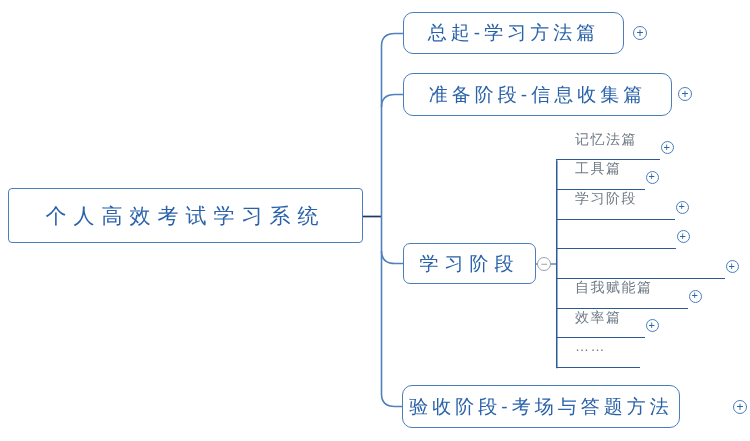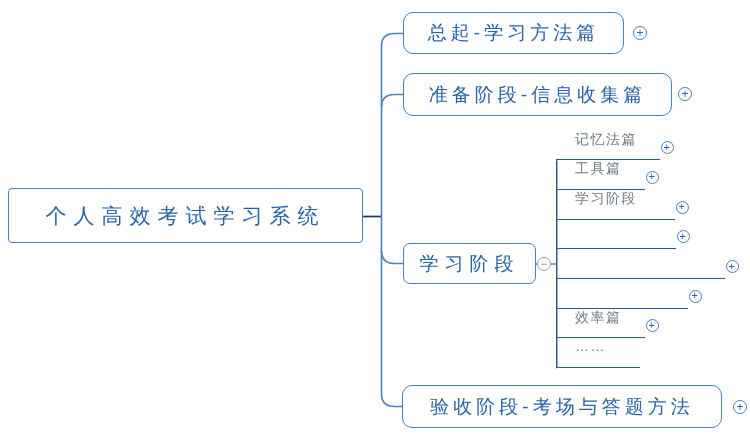--- a/index.html
+++ b/index.html
@@ -12,21 +12,21 @@
     position:absolute;box-sizing:border-box;background:#ffffff;
     border:1.5px solid #4a7ebb;display:flex;align-items:center;justify-content:center;
     color:#2a62a9;white-space:nowrap;
   }
   .root{left:8px;top:188px;width:355px;height:55px;border-radius:4px;
         font-size:21px;letter-spacing:7px;}
   .branch{border-radius:10px;font-size:19px;letter-spacing:4px;}
   .b1{left:403px;top:12px;width:221px;height:42px;}
   .b2{left:403px;top:73px;width:269px;height:43px;}
   .b3{left:403px;top:243px;width:133px;height:41px;letter-spacing:6px;border-radius:7px;}
-  .b4{left:402px;top:385px;width:320px;height:43px;align-items:center;}
+  .b4{left:402px;top:385px;width:278px;height:43px;align-items:center;}
   .toggle{
     position:absolute;box-sizing:border-box;width:14px;height:14px;border-radius:50%;
     border:1.2px solid #4a7ebb;background:#ffffff;color:#2a62a9;
     display:flex;align-items:center;justify-content:center;
     font-size:12px;line-height:1;padding-bottom:1px;
   }
   .t1{left:633px;top:26px;}
   .t2{left:678px;top:87px;}
   .t4{left:733px;top:400px;}
   .t3{left:537px;top:257px;border-color:#9aa2a9;color:#8f979e;}
@@ -88,20 +88,21 @@
       <span>学习阶段</span>
       <span class="toggle">+</span>
     </div>
     <div class="row" style="width:120px">
       <span class="toggle">+</span>
     </div>
     <div class="row" style="width:169px">
       <span class="toggle">+</span>
     </div>
     <div class="row" style="width:132px">
+      <span>自我赋能篇</span>
       <span class="toggle">+</span>
     </div>
     <div class="row" style="width:89px">
       <span>效率篇</span>
       <span class="toggle">+</span>
     </div>
     <div class="row" style="width:84px">
       <span>……</span>
     </div>
   </div>

